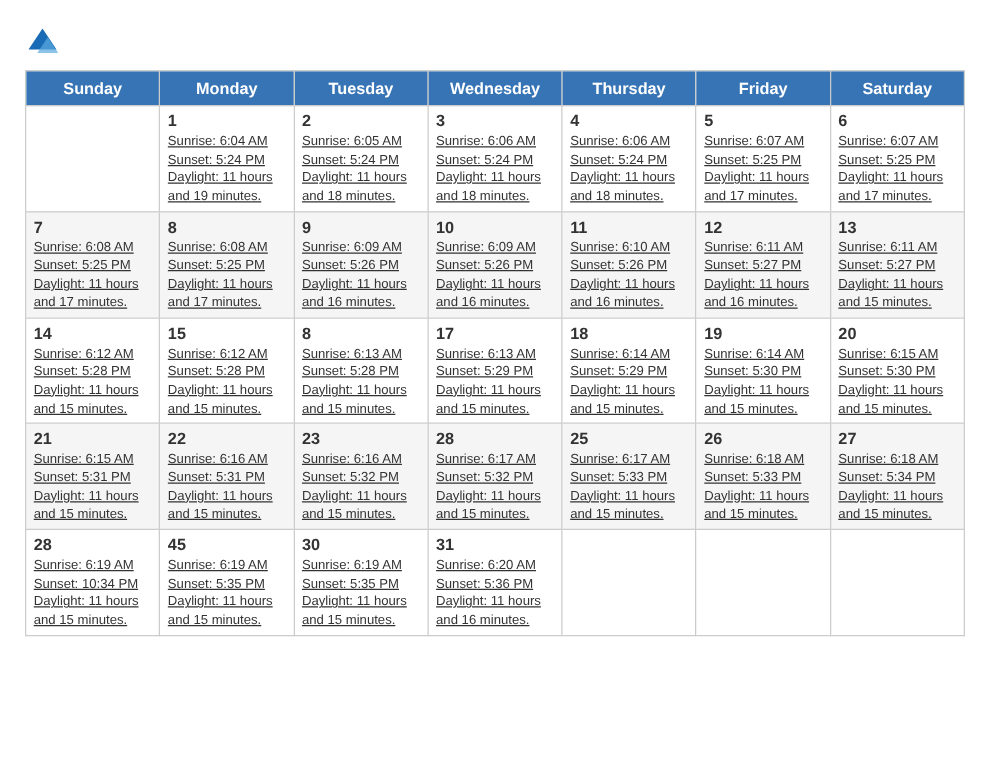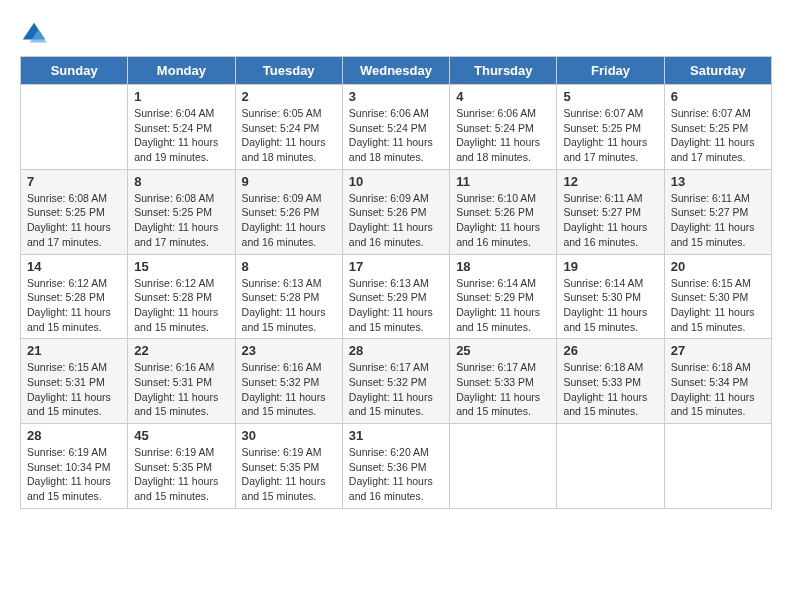--- a/index.html
+++ b/index.html
@@ -83,20 +83,21 @@
     .day-number {
       font-weight: bold;
       font-size: 13px;
       display: block;
       margin-bottom: 2px;
     }
     .day-info {
       font-size: 10.5px;
       line-height: 1.4;
       color: #333;
+      text-decoration: underline;
     }
     .empty-cell {
       background: #fff !important;
     }
   </style>
 </head>
 <body>
 
 <div class="header">
   <div class="logo">

